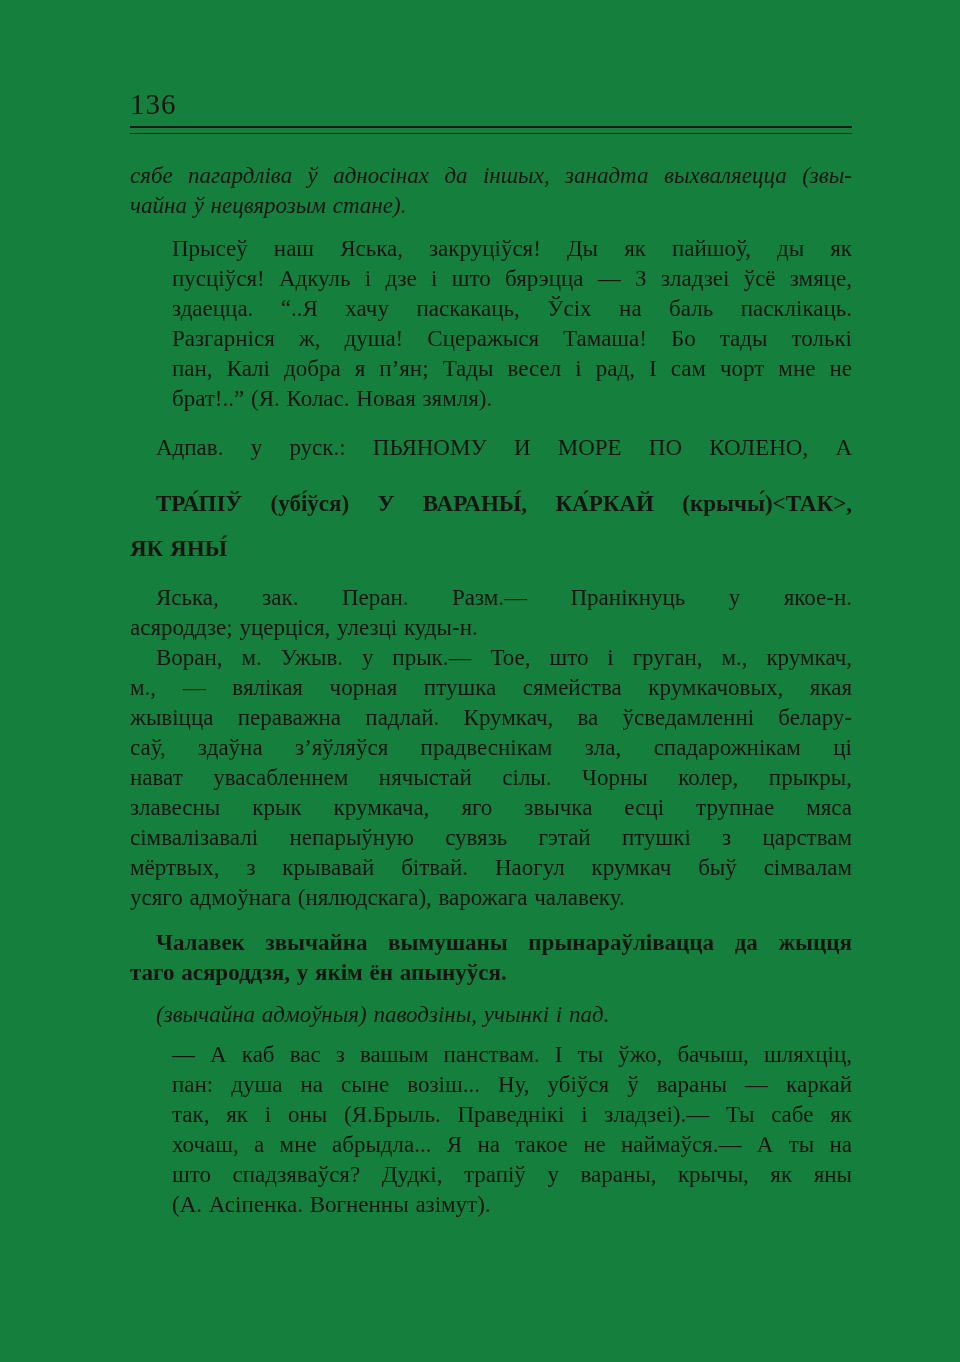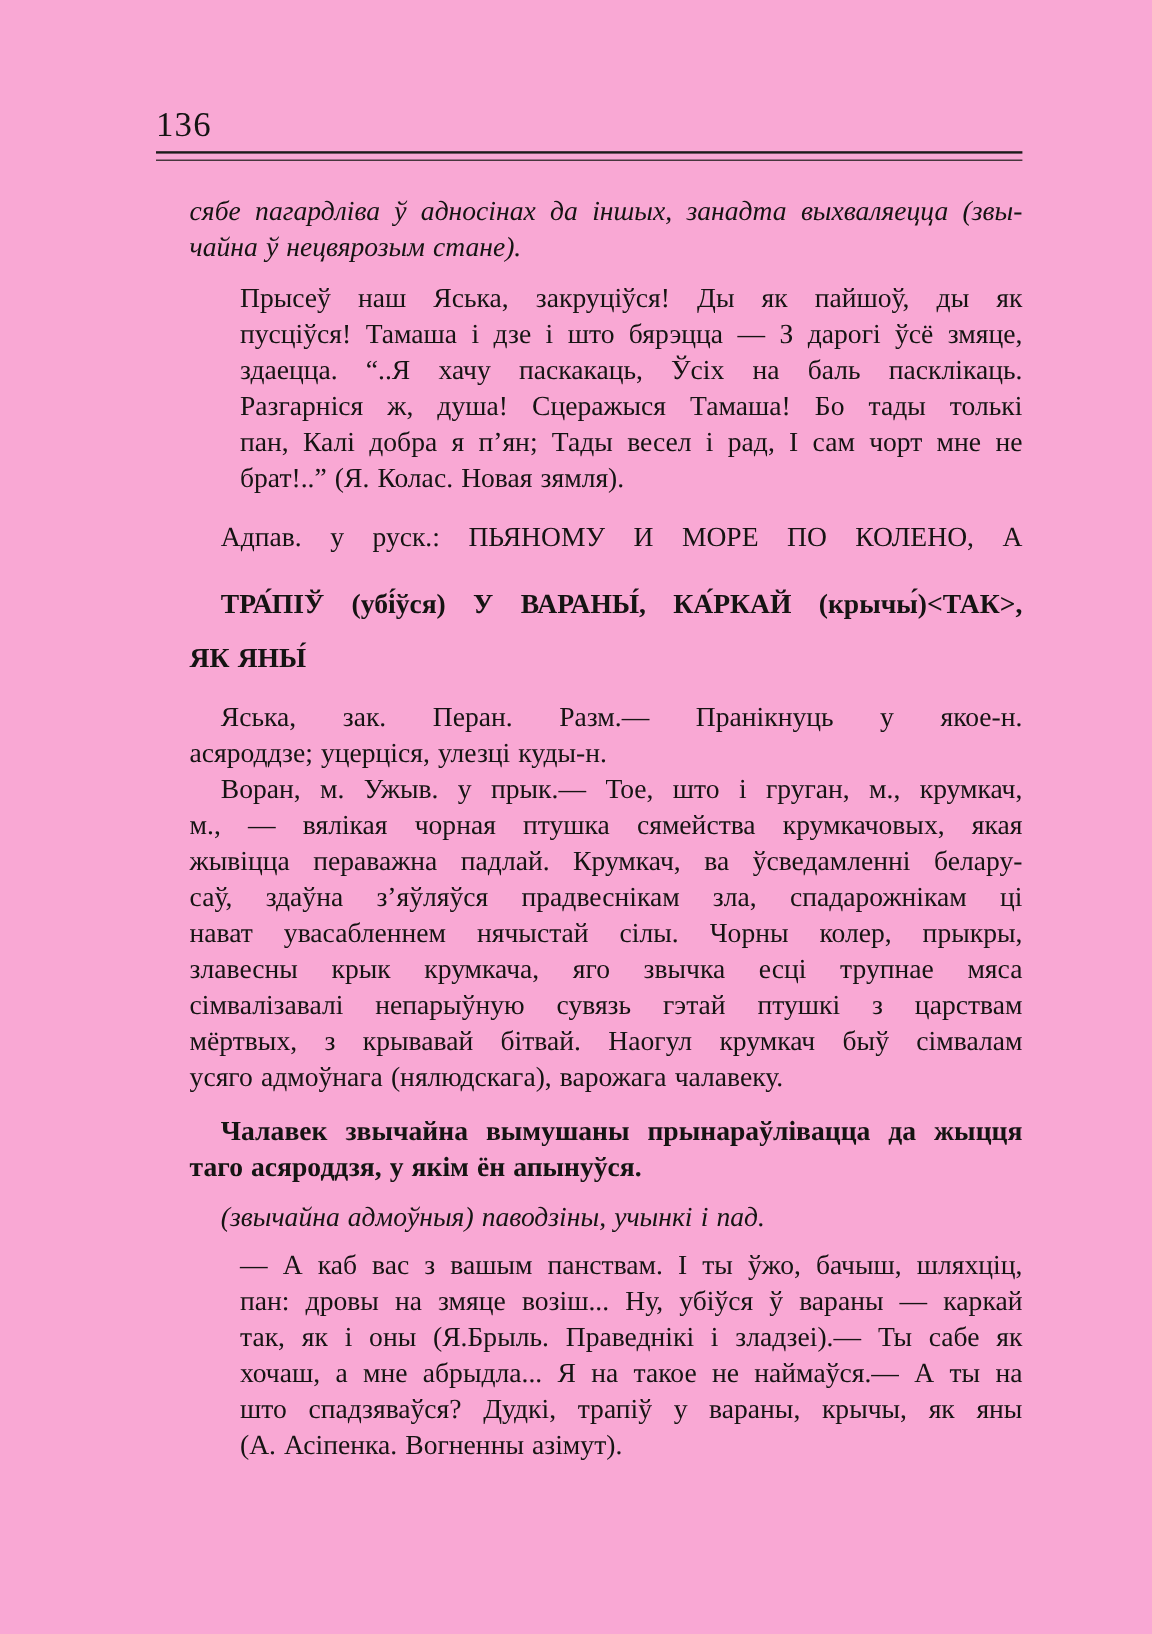--- a/index.html
+++ b/index.html
@@ -6,21 +6,21 @@
   body {
     width: 960px; height: 1362px;
     background: #fdfdfc;
     font-family: "Liberation Serif", "DejaVu Serif", serif;
     color: #151413;
     -webkit-font-smoothing: antialiased;
   }
   .page {
     position: relative;
     width: 960px; height: 1362px;
-    background: #f9a8d4;
+    background: #15803d;
     overflow: hidden;
   }
   .header { padding: 88px 108px 0 130px; }
   .page-number {
     font-size: 29px;
     line-height: 33px;
     letter-spacing: 1px;
   }
   .rule {
     margin-top: 5px;
@@ -33,21 +33,20 @@
     font-size: 23px;
     line-height: 30px;
     word-spacing: 1px;
   }
   .para.italic { font-style: italic; }
   .para.bold   { font-weight: bold; }
   .para.block  { margin-left: 42px; }
   .line {
     text-align: justify;
     text-align-last: justify;
-    margin-left: 28px;
     -moz-text-align-last: justify;
   }
   .line.last {
     text-align: left;
     text-align-last: left;
     -moz-text-align-last: left;
   }
   .para.indent .line:first-child { text-indent: 26px; }
   .it { }
   .rm { font-style: inherit; }
@@ -76,21 +75,21 @@
     <div class="page-number" data-name="page-number">136</div>
     <div class="rule" data-name="page-header-rule"></div>
   </div>
   <div class="content" data-name="content">
       <div class="para italic" data-name="lead-continuation-paragraph">
         <div class="line" data-name="text-line"><span class="rm" data-name="text-segment">сябе пагардліва ў адносінах да іншых, занадта выхваляецца (звы-</span></div>
         <div class="line last" data-name="text-line"><span class="rm" data-name="text-segment">чайна ў нецвярозым стане).</span></div>
       </div>
       <div class="para block" data-name="kolas-quote-paragraph">
         <div class="line" data-name="text-line"><span class="rm" data-name="text-segment">Прысеў наш Яська, закруціўся! Ды як пайшоў, ды як</span></div>
-        <div class="line" data-name="text-line"><span class="rm" data-name="text-segment">пусціўся! Тамаша і дзе і што бярэцца — З дарогі ўсё змяце,</span></div>
+        <div class="line" data-name="text-line"><span class="rm" data-name="text-segment">пусціўся! Адкуль і дзе і што бярэцца — З зладзеі ўсё змяце,</span></div>
         <div class="line" data-name="text-line"><span class="rm" data-name="text-segment">здаецца. “..Я хачу паскакаць, Ўсіх на баль пасклікаць.</span></div>
         <div class="line" data-name="text-line"><span class="rm" data-name="text-segment">Разгарніся ж, душа! Сцеражыся Тамаша! Бо тады толькі</span></div>
         <div class="line" data-name="text-line"><span class="rm" data-name="text-segment">пан, Калі добра я п’ян; Тады весел і рад, І сам чорт мне не</span></div>
         <div class="line last" data-name="text-line"><span class="rm" data-name="text-segment">брат!..” (Я. Колас. Новая зямля).</span></div>
       </div>
       <div class="para indent" data-name="russian-equivalent-paragraph">
         <div class="line" data-name="text-line"><span class="rm" data-name="text-segment">Адпав. у руск.: ПЬЯНОМУ И МОРЕ ПО КОЛЕНО, А</span></div>
       </div>
       <div class="para bold indent" data-name="headword-paragraph">
         <div class="line" data-name="text-line"><span class="rm" data-name="text-segment">ТРА́ПІЎ (убі́ўся) У ВАРАНЫ́, КА́РКАЙ (крычы́)&lt;ТАК&gt;,</span></div>
@@ -113,20 +112,20 @@
       </div>
       <div class="para bold indent" data-name="chalavek-meaning-paragraph">
         <div class="line" data-name="text-line"><span class="rm" data-name="text-segment">Чалавек звычайна вымушаны прынараўлівацца да жыцця</span></div>
         <div class="line last" data-name="text-line"><span class="rm" data-name="text-segment">таго асяроддзя, у якім ён апынуўся.</span></div>
       </div>
       <div class="para italic indent" data-name="havorycca-usage-paragraph">
         <div class="line last" data-name="text-line"><span class="rm" data-name="text-segment">(звычайна адмоўныя) паводзіны, учынкі і пад.</span></div>
       </div>
       <div class="para block" data-name="dialog-quote-paragraph">
         <div class="line" data-name="text-line"><span class="rm" data-name="text-segment">— А каб вас з вашым панствам. І ты ўжо, бачыш, шляхціц,</span></div>
-        <div class="line" data-name="text-line"><span class="rm" data-name="text-segment">пан: дровы на змяце возіш... Ну, убіўся ў вараны — каркай</span></div>
+        <div class="line" data-name="text-line"><span class="rm" data-name="text-segment">пан: душа на сыне возіш... Ну, убіўся ў вараны — каркай</span></div>
         <div class="line" data-name="text-line"><span class="rm" data-name="text-segment">так, як і оны (Я.Брыль. Праведнікі і зладзеі).— Ты сабе як</span></div>
         <div class="line" data-name="text-line"><span class="rm" data-name="text-segment">хочаш, а мне абрыдла... Я на такое не наймаўся.— А ты на</span></div>
         <div class="line" data-name="text-line"><span class="rm" data-name="text-segment">што спадзяваўся? Дудкі, трапіў у вараны, крычы, як яны</span></div>
         <div class="line last" data-name="text-line"><span class="rm" data-name="text-segment">(А. Асіпенка. Вогненны азімут).</span></div>
       </div>
     </div>
 </div>
 
 </body></html>

